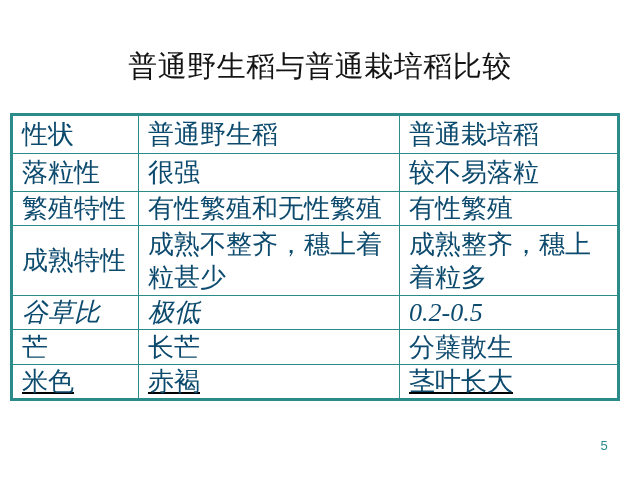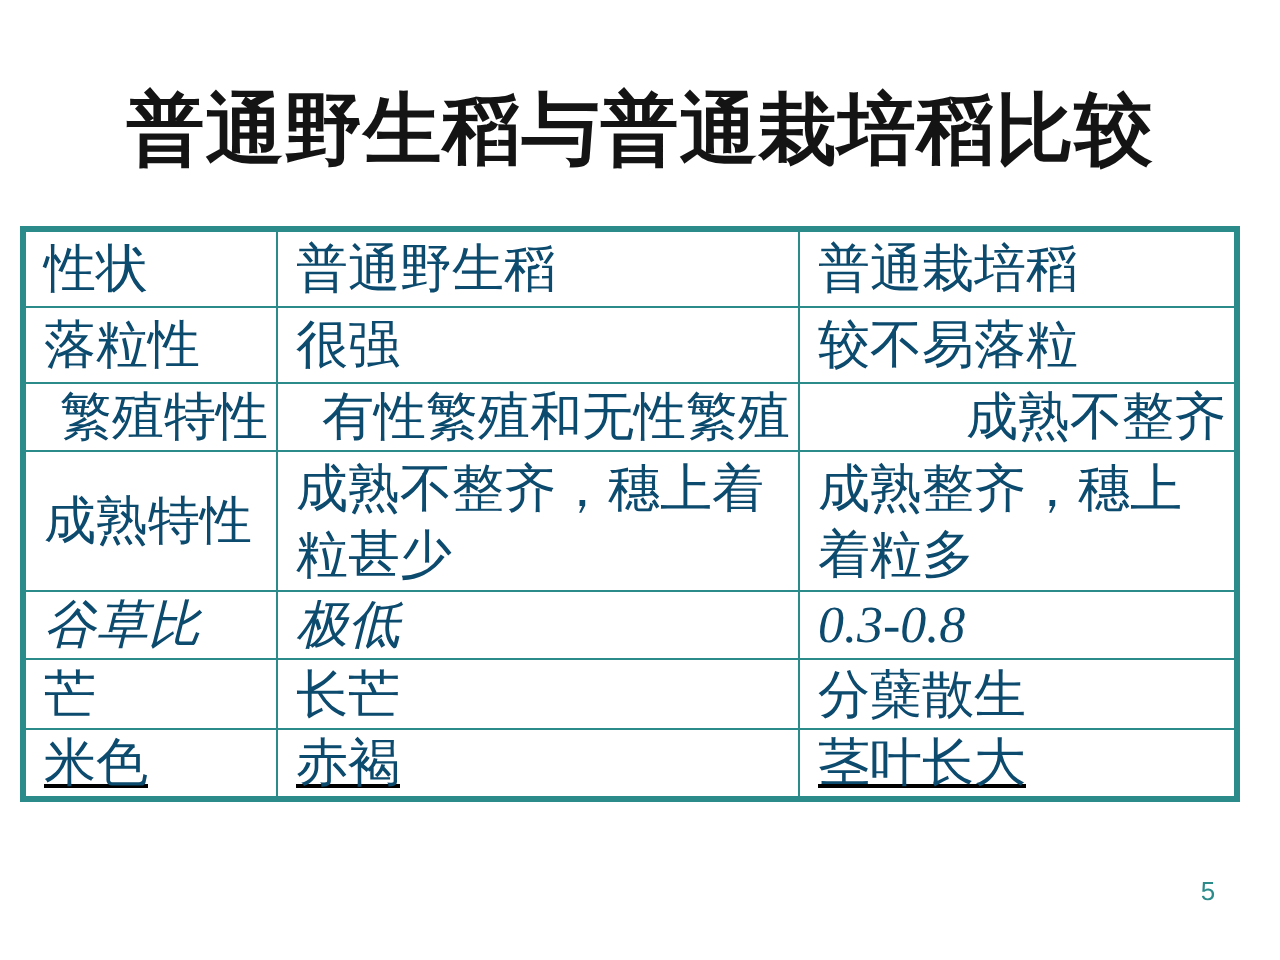--- a/index.html
+++ b/index.html
@@ -15,23 +15,23 @@
     overflow: hidden;
     font-family: "Liberation Serif", "DejaVu Serif", serif;
   }
   .title {
     position: absolute;
     top: 41px;
     left: 0;
     width: 640px;
     margin: 0;
     text-align: center;
-    font-size: 39px;
+    font-size: 29px;
     line-height: 50px;
-    font-weight: bold;
+    font-weight: normal;
     letter-spacing: 0.5px;
     color: #141414;
     font-family: "Liberation Serif", "DejaVu Serif", serif;
   }
   .cmp-table {
     position: absolute;
     left: 10px;
     top: 113px;
     width: 607px;
     border-collapse: collapse;
@@ -43,21 +43,21 @@
     padding: 0 4px 0 9px;
     font-size: 26px;
     line-height: 33px;
     color: #0c4a6e;
     vertical-align: middle;
     overflow: hidden;
     word-break: break-all;
   }
   .row-h1 { height: 39px; }
   .row-h2 { height: 38px; }
-  .row-h3 { height: 33px; text-align: right; }
+  .row-h3 { height: 33px; }
   .row-h4 { height: 70px; }
   .row-h5 { height: 32px; font-style: italic; }
   .row-h6 { height: 38px; }
   .row-h7 { height: 35px; }
   .row-h8 { height: 35px; text-decoration: underline; }
   .page-num {
     position: absolute;
     top: 439px;
     left: 592px;
     width: 24px;
@@ -88,31 +88,31 @@
         <td>普通栽培稻</td>
       </tr>
       <tr class="row-h2">
         <td>落粒性</td>
         <td>很强</td>
         <td>较不易落粒</td>
       </tr>
       <tr class="row-h3">
         <td>繁殖特性</td>
         <td>有性繁殖和无性繁殖</td>
-        <td>成熟不整齐</td>
+        <td>有性繁殖</td>
       </tr>
       <tr class="row-h4">
         <td>成熟特性</td>
         <td>成熟不整齐，穗上着粒甚少</td>
         <td>成熟整齐，穗上着粒多</td>
       </tr>
       <tr class="row-h5">
         <td>谷草比</td>
         <td>极低</td>
-        <td>0.3-0.8</td>
+        <td>0.2-0.5</td>
       </tr>
       <tr class="row-h7">
         <td>芒</td>
         <td>长芒</td>
         <td>分蘖散生</td>
       </tr>
       <tr class="row-h8">
         <td>米色</td>
         <td>赤褐</td>
         <td>茎叶长大</td>

